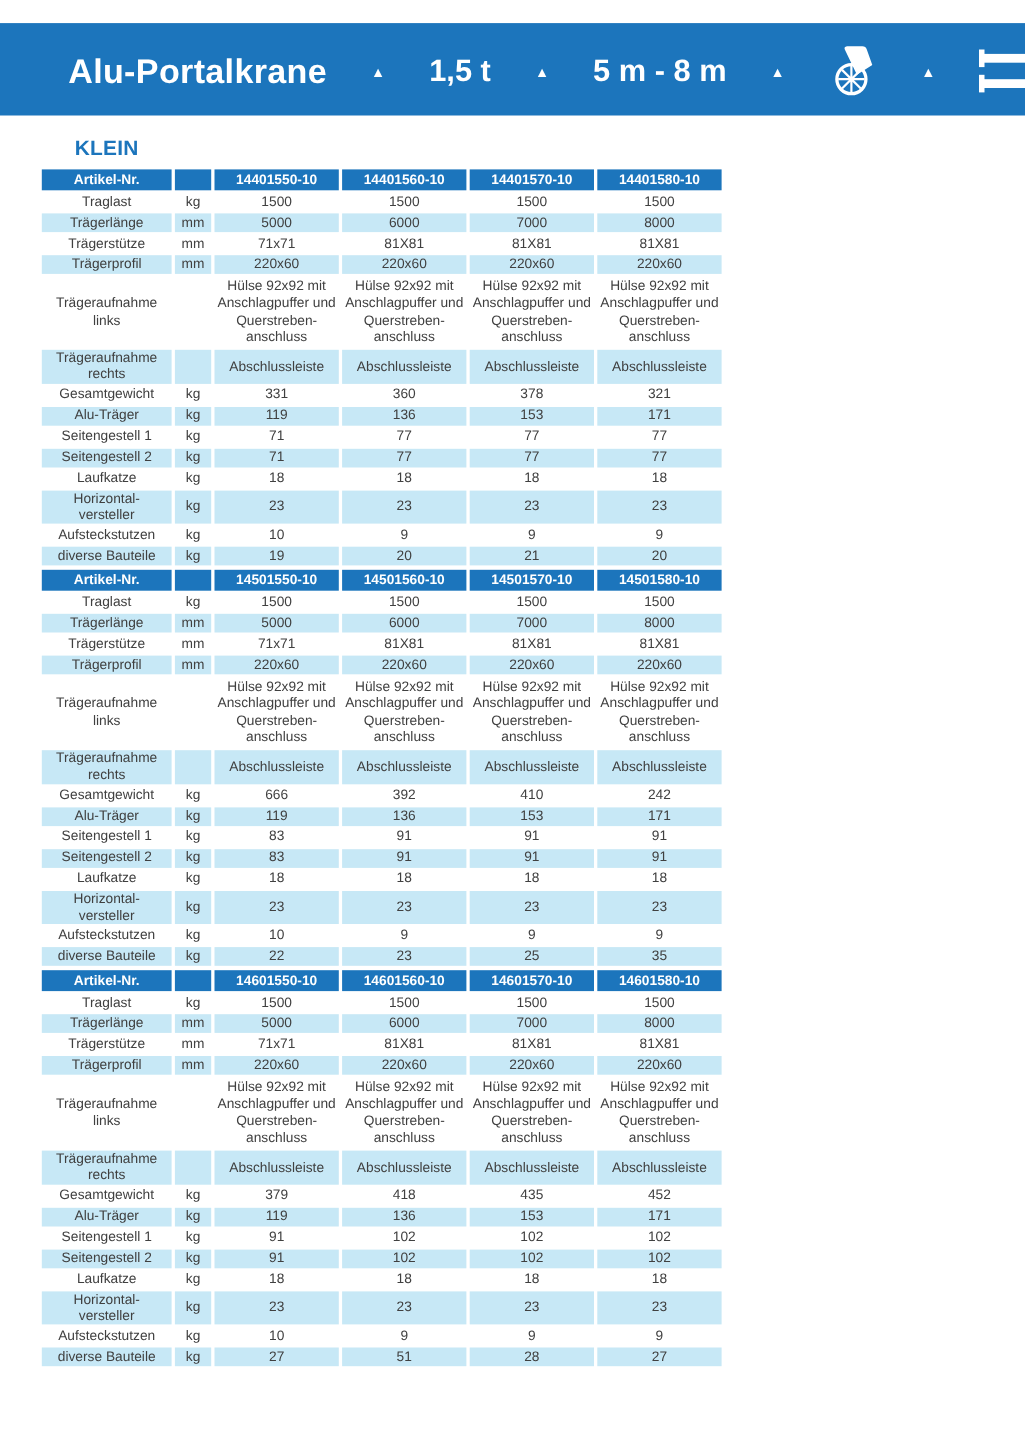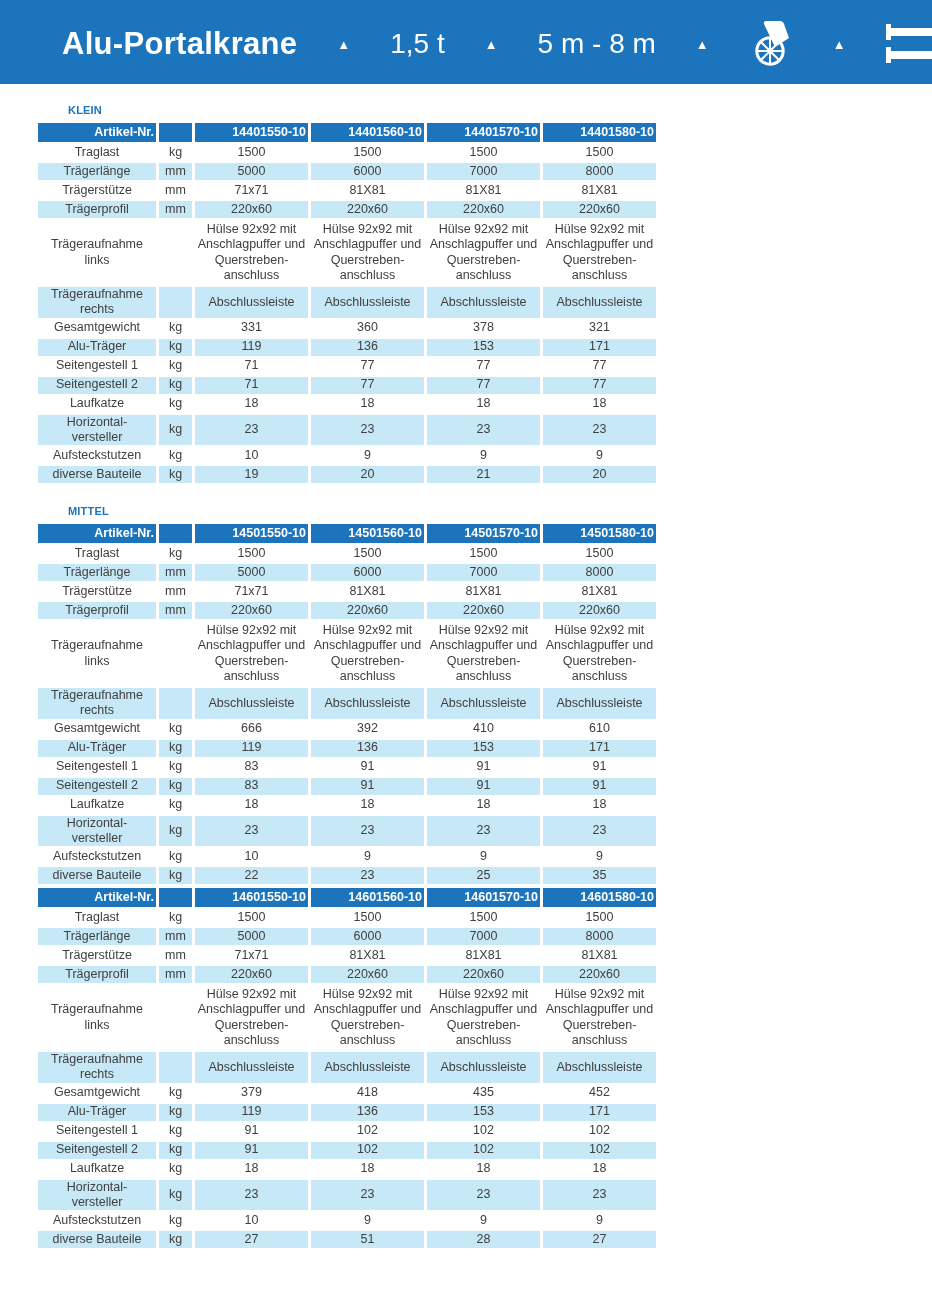--- a/index.html
+++ b/index.html
@@ -17,44 +17,45 @@
   }
   
   .banner {
     height: 84px;
     background: #1C75BC;
     display: flex;
     align-items: center;
     padding: 3px 46px 0 62px;
     color: #ffffff;
     gap: 40px;
+    margin-top: 21px;
   }
   .banner-title {
     font-size: 31px;
     font-weight: bold;
     letter-spacing: 0.3px;
     white-space: nowrap;
   }
   .banner-item {
     font-size: 28px;
-    font-weight: normal;
+    font-weight: bold;
     white-space: nowrap;
   }
   .sep {
     font-size: 13px;
     line-height: 1;
     transform: translateY(1px);
   }
   .banner-icon { display: inline-flex; align-items: center; }
   
   .content { padding: 0 0 0 38px; }
   .section-title {
     color: #1C75BC;
     font-weight: bold;
-    font-size: 11px;
+    font-size: 19px;
     margin: 20px 0 5px 30px;
     letter-spacing: 0.2px;
   }
   table.spec-table {
     border-collapse: separate;
     border-spacing: 3px 2px;
     table-layout: fixed;
     width: 624px;
     margin-left: -3px;
   }
@@ -69,21 +70,20 @@
     white-space: pre-line;
     background: #ffffff;
   }
   table.spec-table tr.shade td { background: #C7E8F6; }
   table.spec-table tr.hdr td {
     background: #1C75BC;
     color: #ffffff;
     font-weight: bold;
     height: 19px;
     white-space: nowrap;
-    text-align: right;
   }
   table.spec-table td.lbl { }
   table.spec-table td.tall-val { height: auto; padding: 2px; }
 </style>
 </head>
 <body>
 
 <div class="page">
 
   <header class="banner">
@@ -261,21 +261,20 @@
           <tr class="shade">
             <td class="lbl">diverse Bauteile</td>
             <td class="unit">kg</td>
             <td class="val">19</td>
             <td class="val">20</td>
             <td class="val">21</td>
             <td class="val">20</td>
           </tr>
         </tbody>
       </table>
-      <div class="section-title">MITTEL</div>
       <table class="spec-table">
         <colgroup>
           <col style="width: 118px;">
           <col style="width: 33px;">
           <col style="width: 113px;">
           <col style="width: 113px;">
           <col style="width: 113px;">
           <col style="width: 113px;">
         </colgroup>
         <tbody>
@@ -348,21 +347,21 @@
             <td class="val">Abschlussleiste</td>
             <td class="val">Abschlussleiste</td>
             <td class="val">Abschlussleiste</td>
           </tr>
           <tr class="">
             <td class="lbl">Gesamtgewicht</td>
             <td class="unit">kg</td>
             <td class="val">666</td>
             <td class="val">392</td>
             <td class="val">410</td>
-            <td class="val">610</td>
+            <td class="val">242</td>
           </tr>
           <tr class="shade">
             <td class="lbl">Alu-Träger</td>
             <td class="unit">kg</td>
             <td class="val">119</td>
             <td class="val">136</td>
             <td class="val">153</td>
             <td class="val">171</td>
           </tr>
           <tr class="">

